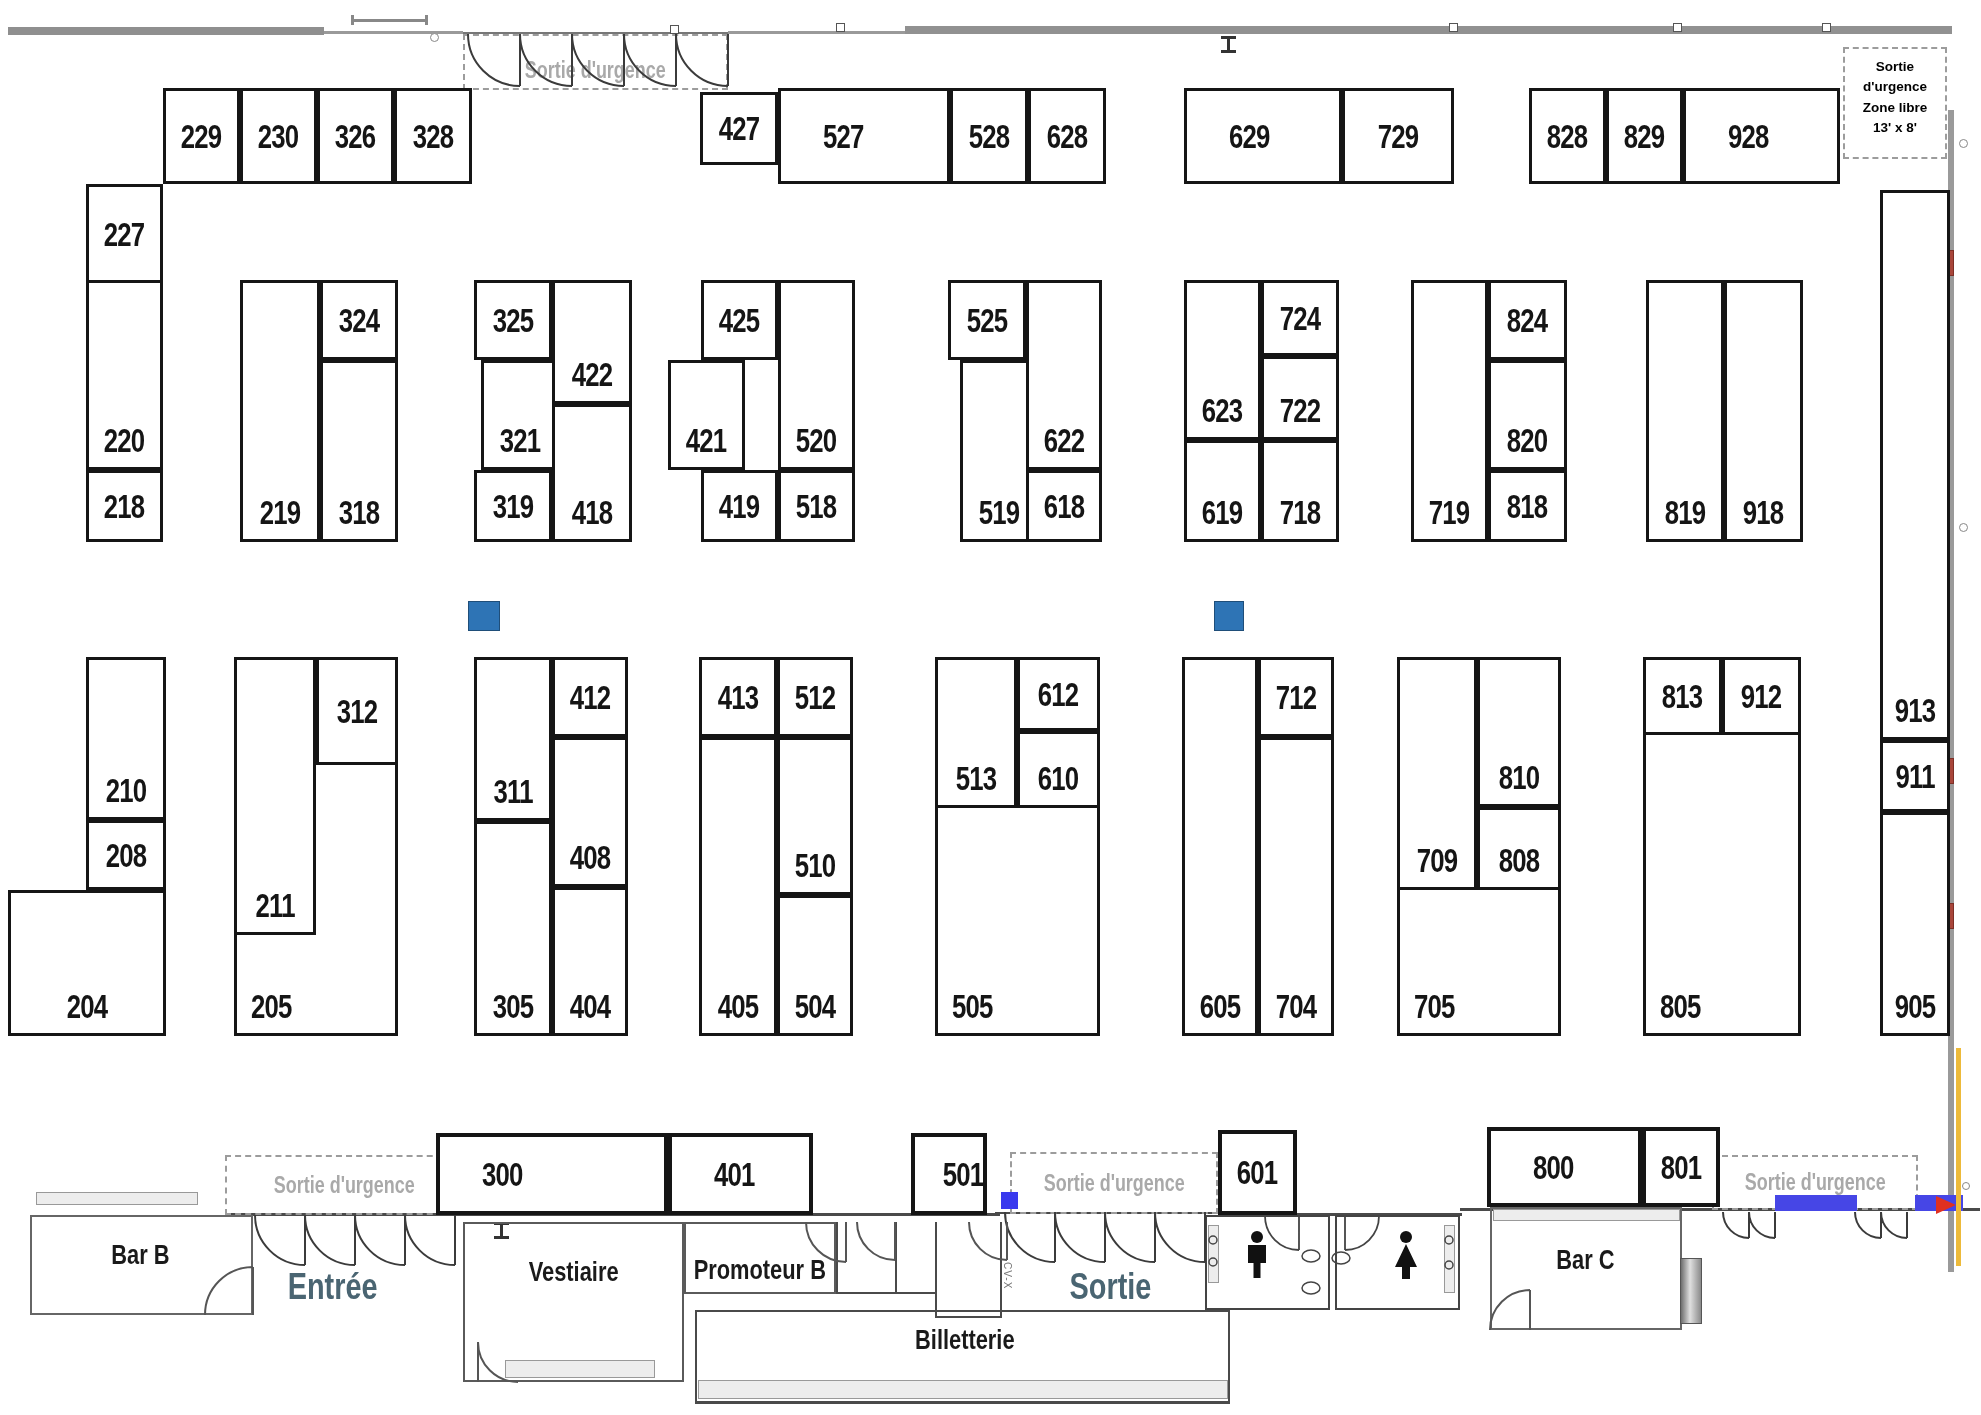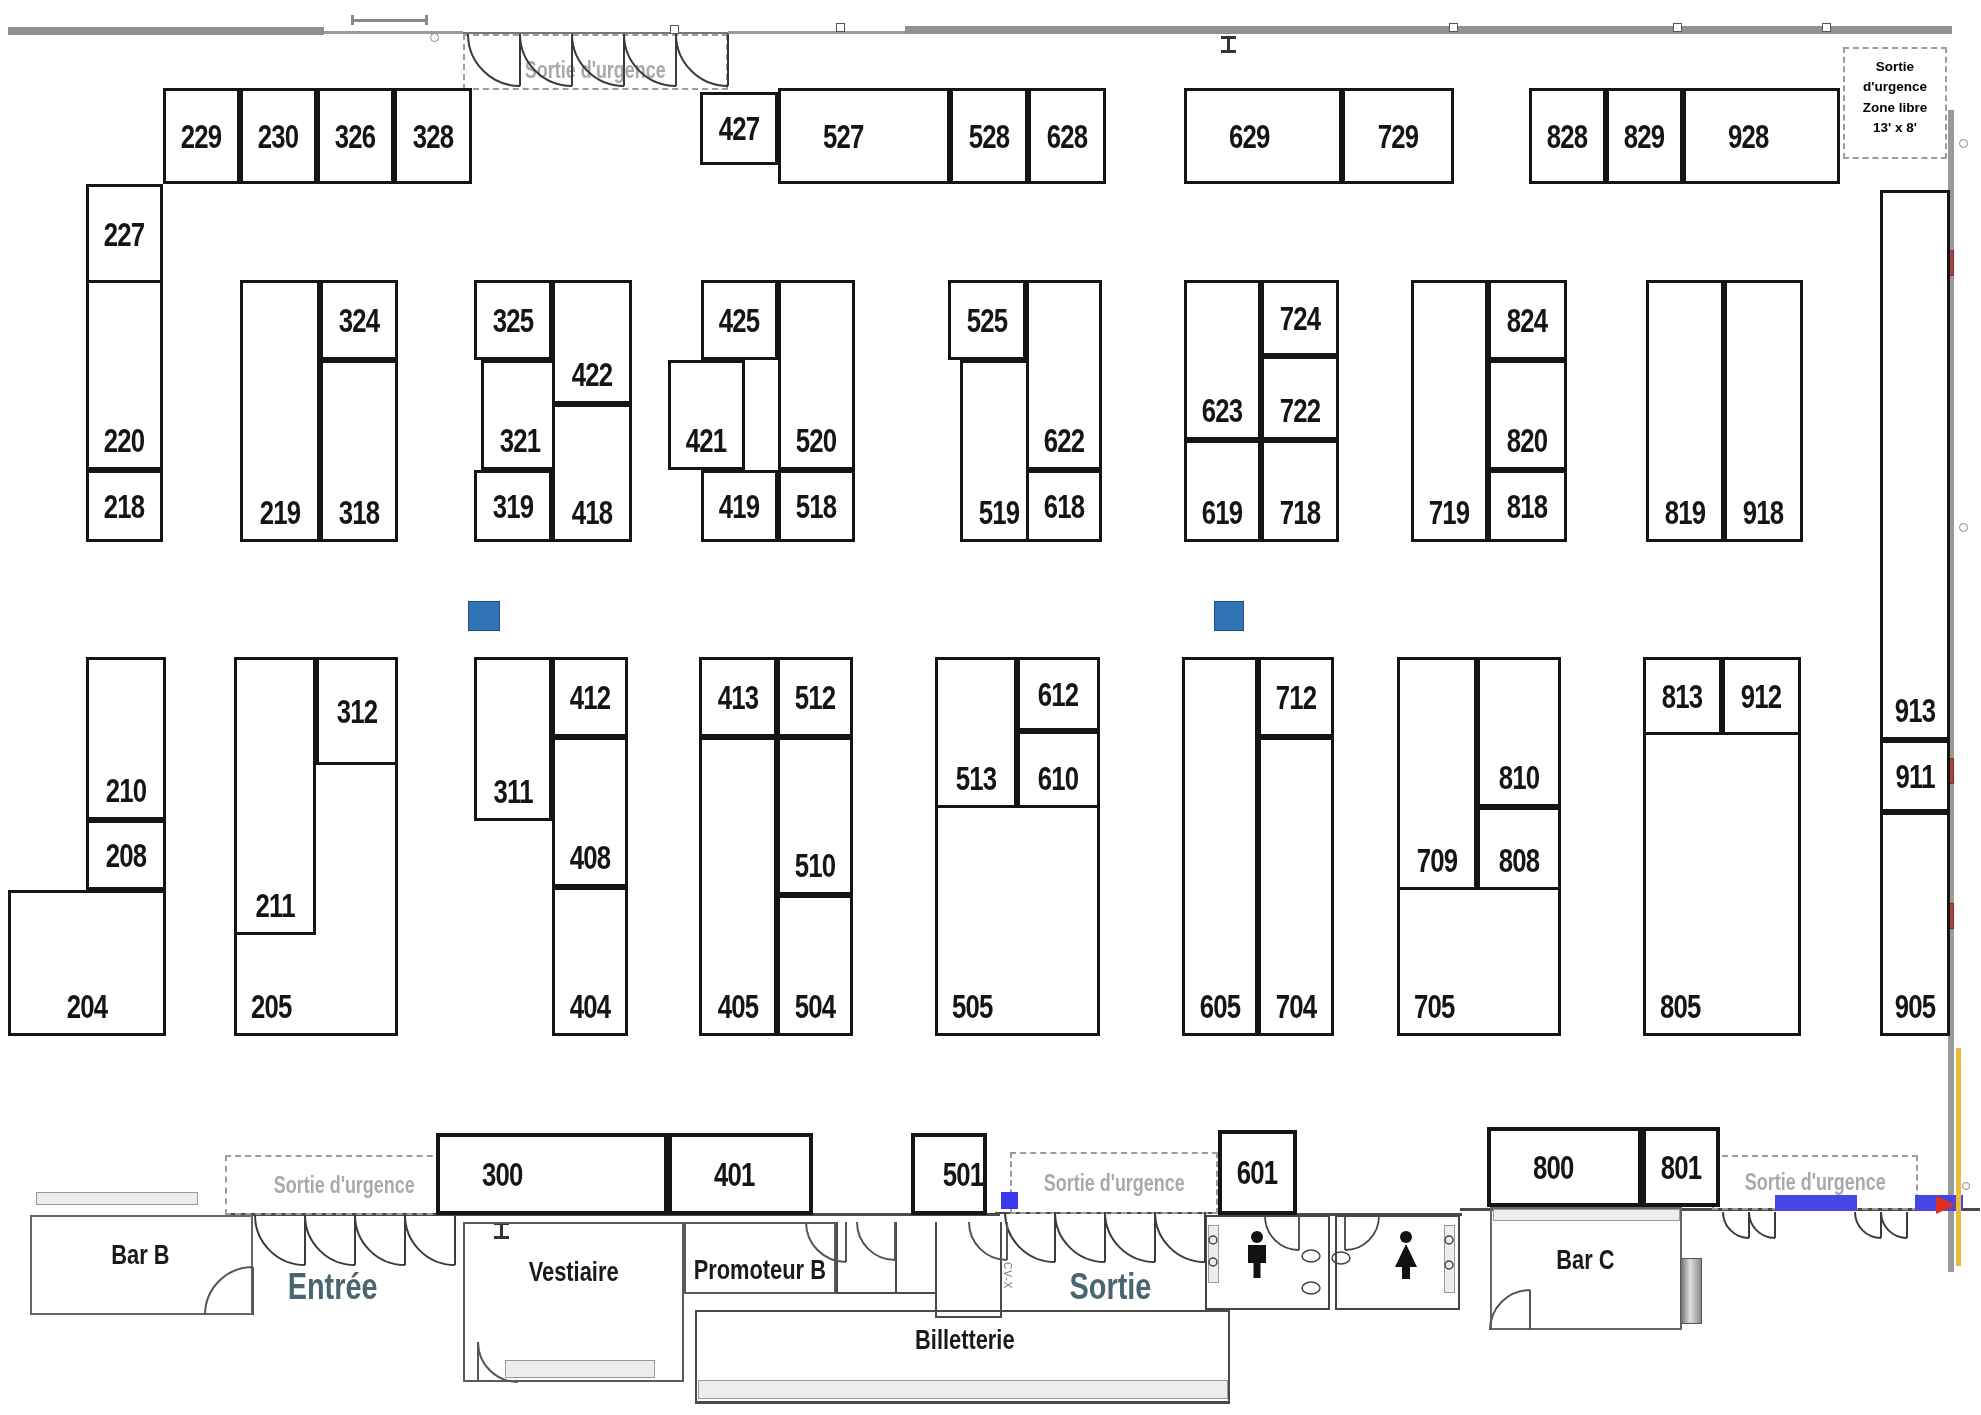--- a/index.html
+++ b/index.html
@@ -369,20 +369,23 @@
     </div>
     <div class="booth a-b" style="left: 234px; top: 657px; width: 82px; height: 278px;">
       <span class="num">211</span>
     </div>
     <div class="booth a-c" style="left: 316px; top: 657px; width: 82px; height: 108px;">
       <span class="num">312</span>
     </div>
     <div class="booth a-b" style="left: 474px; top: 657px; width: 78px; height: 164px;">
       <span class="num">311</span>
     </div>
+    <div class="booth a-b" style="left: 474px; top: 821px; width: 78px; height: 215px;">
+      <span class="num">305</span>
+    </div>
     <div class="booth a-c" style="left: 552px; top: 657px; width: 76px; height: 80px;">
       <span class="num">412</span>
     </div>
     <div class="booth a-b" style="left: 552px; top: 737px; width: 76px; height: 150px;">
       <span class="num">408</span>
     </div>
     <div class="booth a-b" style="left: 552px; top: 887px; width: 76px; height: 149px;">
       <span class="num">404</span>
     </div>
     <div class="booth a-c" style="left: 699px; top: 657px; width: 78px; height: 80px;">

